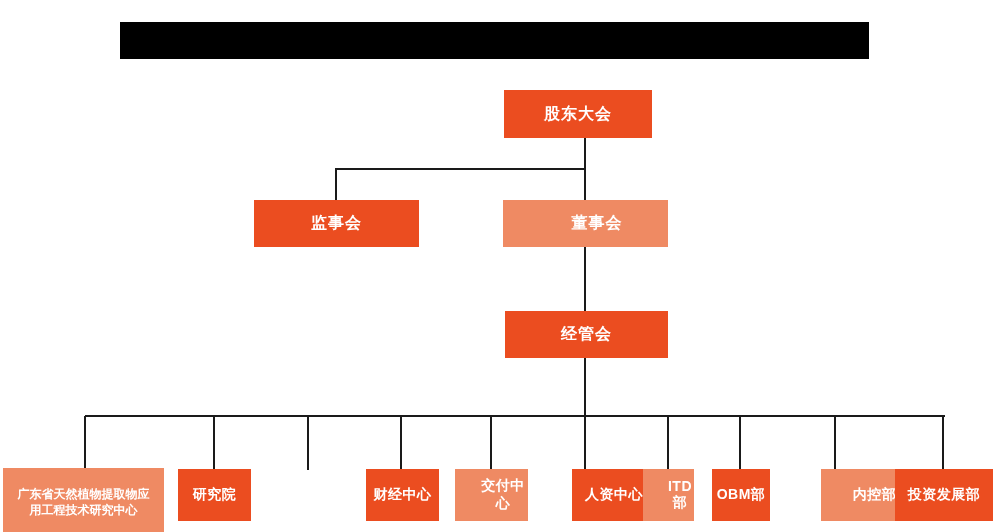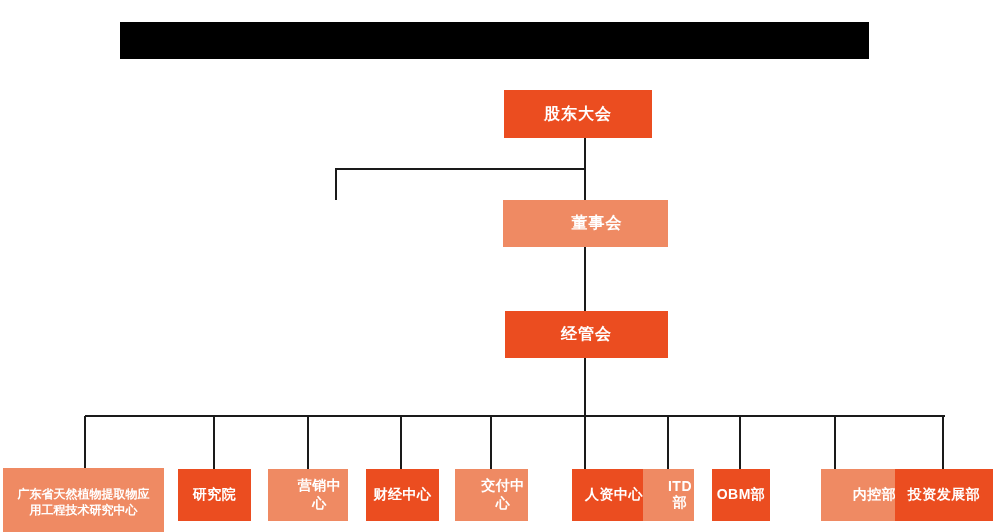--- a/index.html
+++ b/index.html
@@ -64,27 +64,27 @@
   <div class="line" style="left:307px;top:416px;width:2px;height:54px;"></div>
   <div class="line" style="left:400px;top:416px;width:2px;height:54px;"></div>
   <div class="line" style="left:490px;top:416px;width:2px;height:54px;"></div>
   <div class="line" style="left:667px;top:416px;width:2px;height:54px;"></div>
   <div class="line" style="left:739px;top:416px;width:2px;height:54px;"></div>
   <div class="line" style="left:834px;top:416px;width:2px;height:54px;"></div>
   <div class="line" style="left:942px;top:416px;width:2px;height:54px;"></div>
 
   <div class="node dark lvl-top" style="left:504px;top:90px;width:148px;height:48px;">股东大会</div>
 
+  <div class="node dark lvl-top" style="left:254px;top:200px;width:165px;height:47px;">监事会</div>
   <div class="node light lvl-top" style="left:503px;top:200px;width:165px;height:47px;">董事会</div>
 
   <div class="node dark lvl-top" style="left:505px;top:311px;width:163px;height:47px;">经管会</div>
 
   <div class="node light dept dept-long" style="left:3px;top:468px;width:161px;height:68px;">广东省天然植物提取物应用工程技术研究中心</div>
   <div class="node dark dept" style="left:178px;top:469px;width:73px;height:52px;">研究院</div>
-  <div class="node light dept" style="left:268px;top:469px;width:80px;height:52px;">营销中心</div>
   <div class="node dark dept" style="left:366px;top:469px;width:73px;height:52px;">财经中心</div>
   <div class="node light dept" style="left:455px;top:469px;width:73px;height:52px;">交付中心</div>
   <div class="node dark dept" style="left:572px;top:469px;width:84px;height:52px;">人资中心</div>
   <div class="node dark dept" style="left:712px;top:469px;width:58px;height:52px;">OBM部</div>
   <div class="node light dept" style="left:643px;top:469px;width:51px;height:52px;">ITD部</div>
   <div class="node light dept" style="left:793px;top:469px;width:84px;height:52px;margin-left:28px;">内控部</div>
   <div class="node dark dept" style="left:895px;top:469px;width:98px;height:52px;">投资发展部</div>
 
 </div>
 

